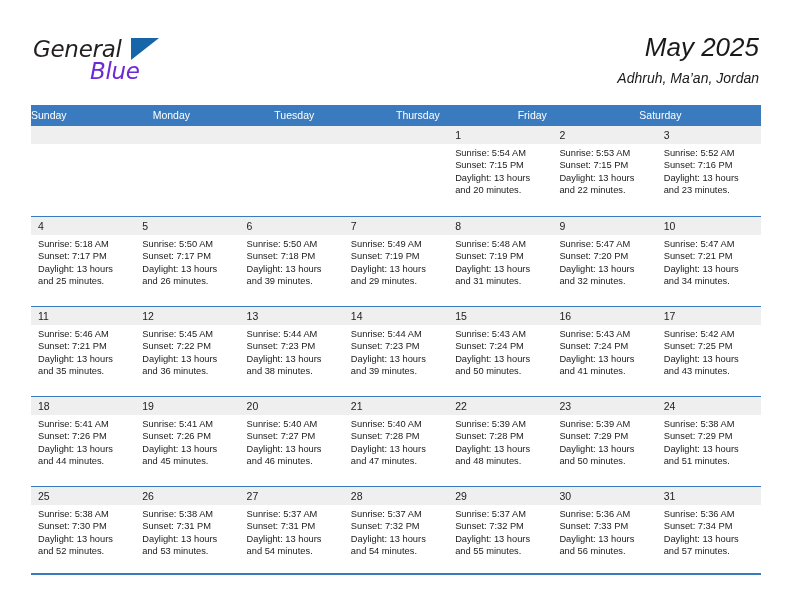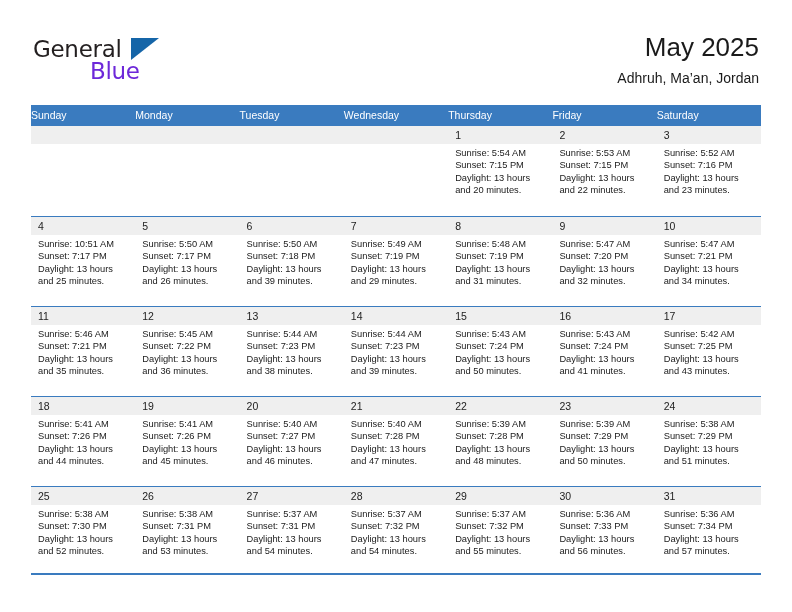--- a/index.html
+++ b/index.html
@@ -21,20 +21,21 @@
     box-sizing: border-box;
   }
 
   
   .header {
     position: absolute;
     left: 0;
     top: 0;
     width: 792px;
     height: 105px;
+    font-style: italic;
   }
   .brand {
     position: absolute;
     left: 33px;
     top: 36px;
     width: 180px;
     height: 50px;
   }
   .brand-general {
     position: absolute;
@@ -169,21 +170,20 @@
       <div class="cal-title">May 2025</div>
       <div class="cal-subtitle">Adhruh, Ma’an, Jordan</div>
     </div>
   </div>
 
   <div class="calendar">
     <div class="weekday-row" id="weekday-row">
         <div class="weekday">Sunday</div>
         <div class="weekday">Monday</div>
         <div class="weekday">Tuesday</div>
-        <div class="weekday">Wednesday</div>
         <div class="weekday">Thursday</div>
         <div class="weekday">Friday</div>
         <div class="weekday">Saturday</div>
       </div>
     <div id="weeks-container">
         <div class="week-row">
           <div class="day-cell empty">
             <div class="date-strip"></div>
             <div class="day-body"></div>
           </div>
@@ -224,21 +224,21 @@
               <div>Sunset: 7:16 PM</div>
               <div>Daylight: 13 hours</div>
               <div>and 23 minutes.</div>
             </div>
           </div>
         </div>
         <div class="week-row">
           <div class="day-cell">
             <div class="date-strip">4</div>
             <div class="day-body">
-              <div>Sunrise: 10:51 AM</div>
+              <div>Sunrise: 5:18 AM</div>
               <div>Sunset: 7:17 PM</div>
               <div>Daylight: 13 hours</div>
               <div>and 25 minutes.</div>
             </div>
           </div>
           <div class="day-cell">
             <div class="date-strip">5</div>
             <div class="day-body">
               <div>Sunrise: 5:50 AM</div>
               <div>Sunset: 7:17 PM</div>

